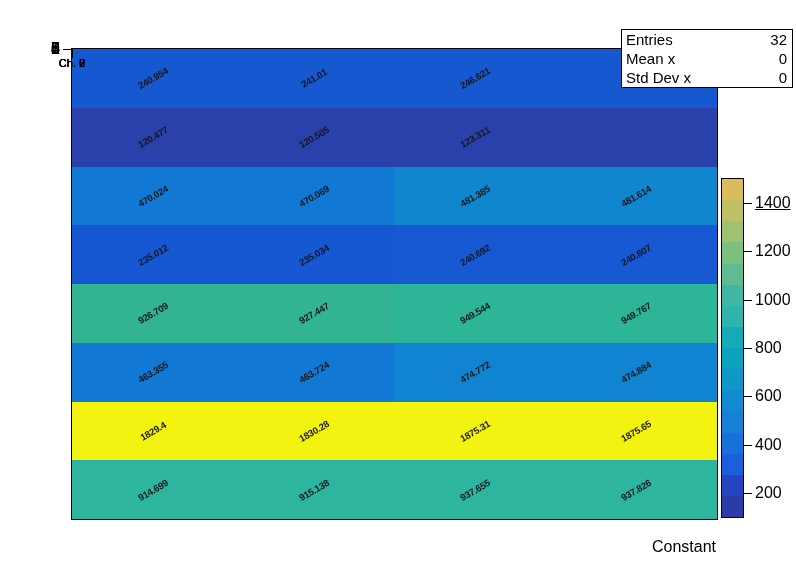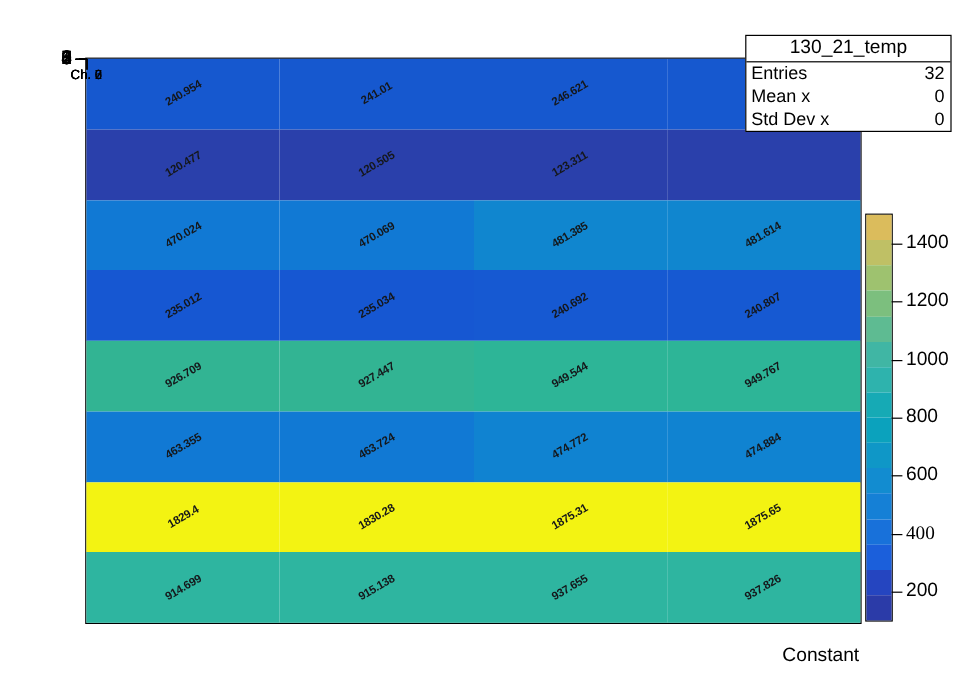--- a/index.html
+++ b/index.html
@@ -375,21 +375,20 @@
         <div class="xtick-label" style="left: 12.5%;">Ch. 0</div>
         <div class="xtick-label" style="left: 37.5%;">Ch. 6</div>
         <div class="xtick-label" style="left: 62.5%;">Ch. 2</div>
         <div class="xtick-label" style="left: 87.5%;">Ch. 7</div>
       </div>
   </div>
 
   <div id="x-axis-title">Constant</div>
 
   <div id="stats-box">
-    <div id="stats-title">130_21_temp</div>
     <div id="stats-rows">
         <div class="stats-row">
           <span class="stats-key">Entries</span>
           <span class="stats-val">32</span>
         </div>
         <div class="stats-row">
           <span class="stats-key">Mean x</span>
           <span class="stats-val">0</span>
         </div>
         <div class="stats-row">
@@ -414,26 +413,26 @@
         <div class="palette-band" style="background: rgb(18, 140, 208);"></div>
         <div class="palette-band" style="background: rgb(21, 128, 214);"></div>
         <div class="palette-band" style="background: rgb(24, 113, 218);"></div>
         <div class="palette-band" style="background: rgb(27, 95, 219);"></div>
         <div class="palette-band" style="background: rgb(37, 69, 192);"></div>
         <div class="palette-band" style="background: rgb(43, 59, 168);"></div>
       </div>
   <div class="pal-tick" style="top: 92.8571%;"></div>
       <div class="pal-label" style="top: 92.8571%;">200</div>
       <div class="pal-tick" style="top: 78.5714%;"></div>
-      <div class="pal-label" style="top: 78.5714%; font-family: Liberation Serif, serif;">400</div>
+      <div class="pal-label" style="top: 78.5714%;">400</div>
       <div class="pal-tick" style="top: 64.2857%;"></div>
       <div class="pal-label" style="top: 64.2857%;">600</div>
       <div class="pal-tick" style="top: 50%;"></div>
       <div class="pal-label" style="top: 50%;">800</div>
       <div class="pal-tick" style="top: 35.7143%;"></div>
       <div class="pal-label" style="top: 35.7143%;">1000</div>
       <div class="pal-tick" style="top: 21.4286%;"></div>
       <div class="pal-label" style="top: 21.4286%;">1200</div>
       <div class="pal-tick" style="top: 7.14286%;"></div>
-      <div class="pal-label" style="top: 7.14286%;">1400</div>
+      <div class="pal-label" style="top: 7.14286%; text-decoration: underline;">1400</div>
     </div>
 
 </div>
 
 </body></html>

